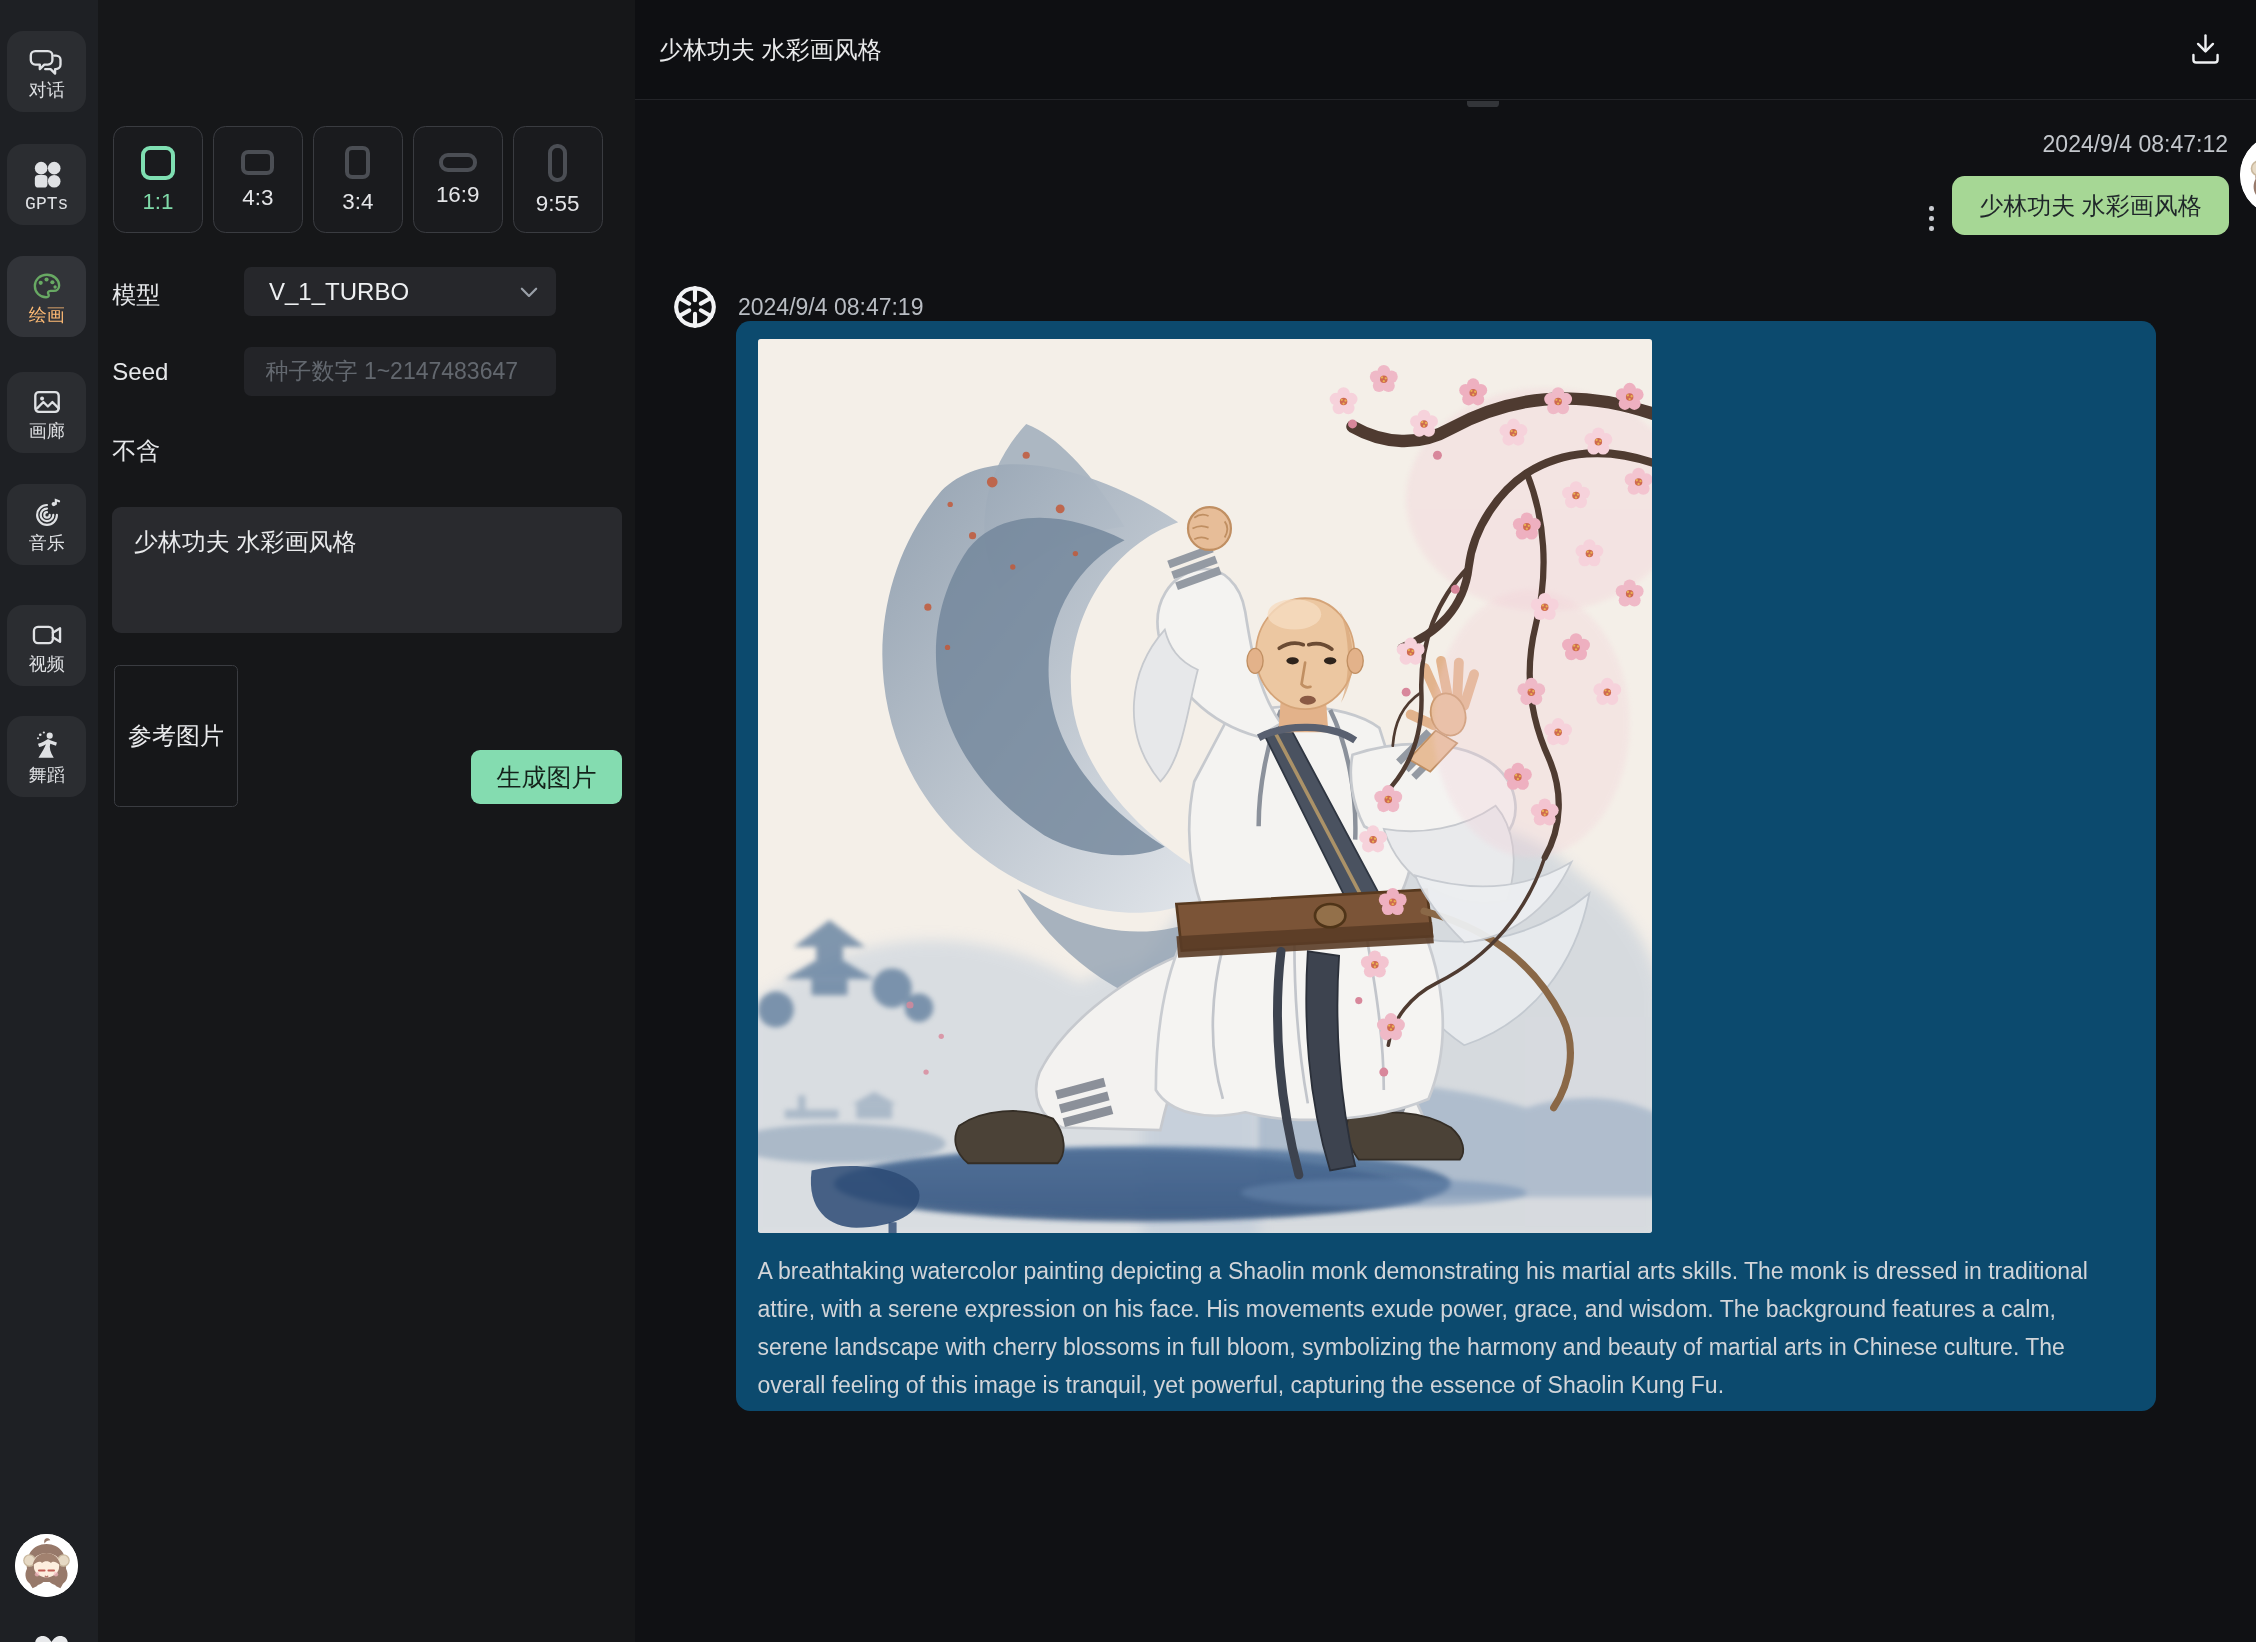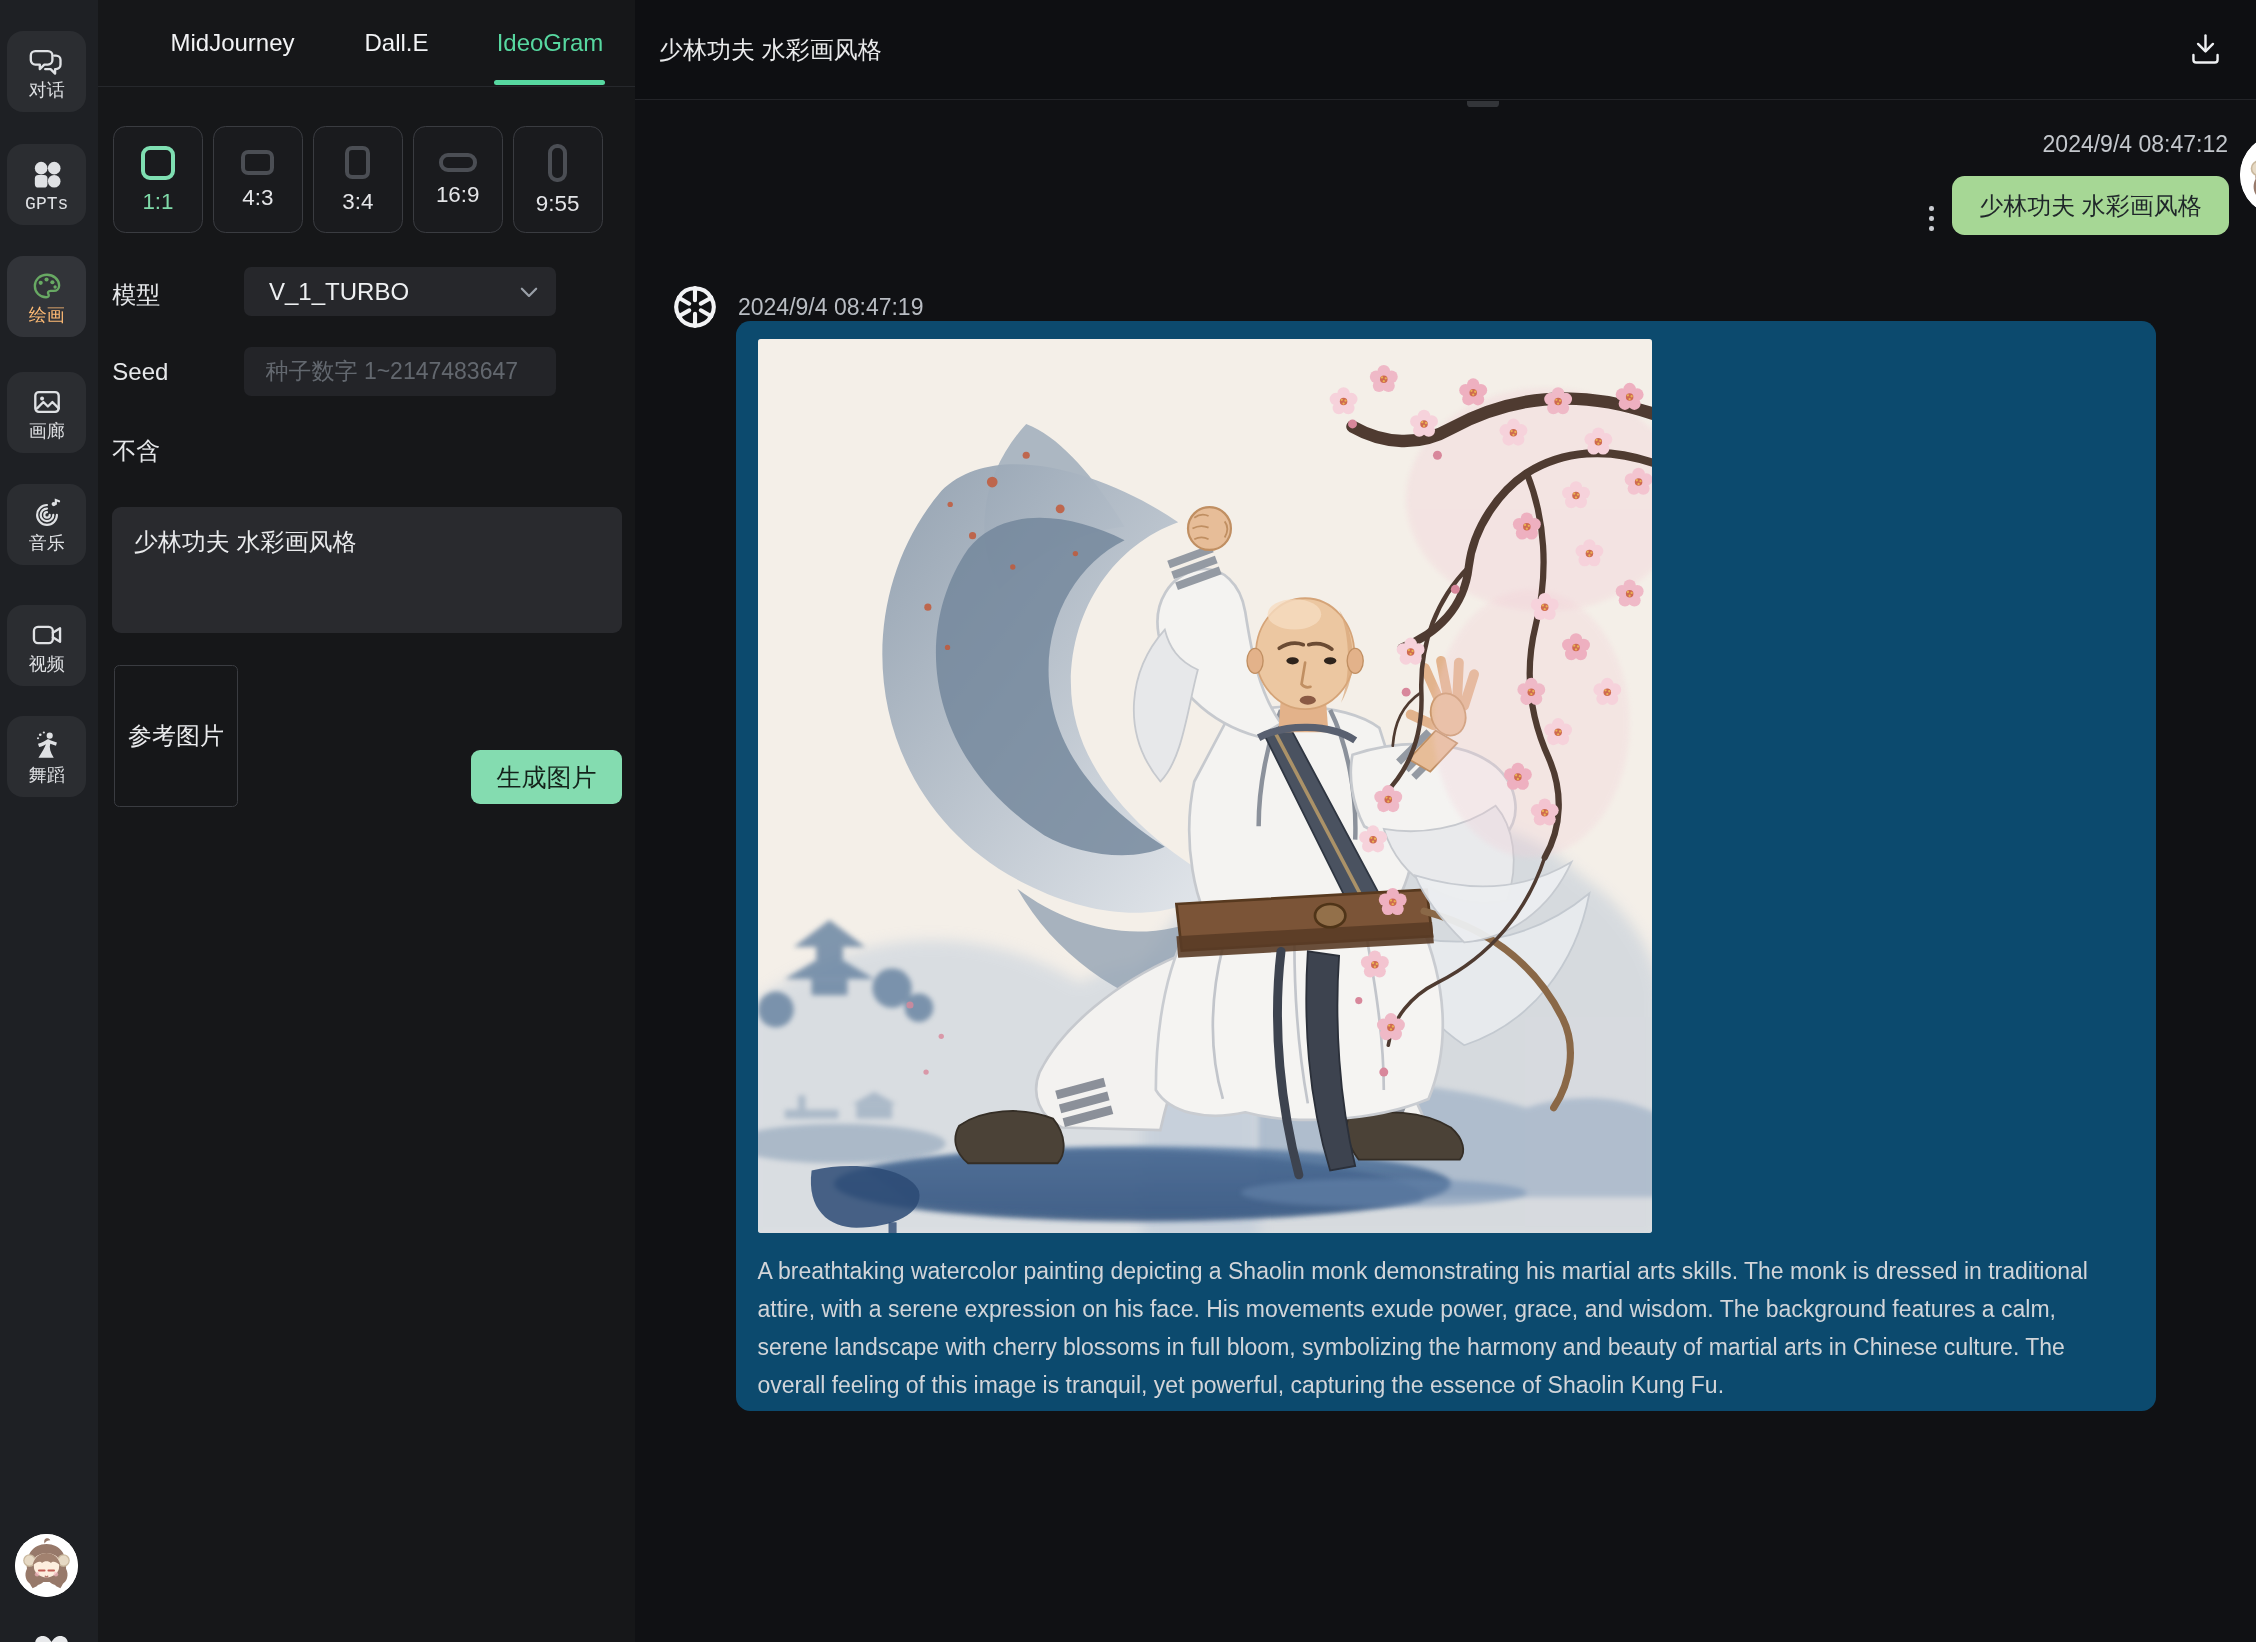--- a/index.html
+++ b/index.html
@@ -191,26 +191,20 @@
     </div>
 
     <div class="bottom-partial">
       <svg width="43" height="36" viewBox="0 0 100 84">
         <path d="M50,28 C40,8 15,10 12,28 C10,42 28,58 50,72 C72,58 90,42 88,28 C85,10 60,8 50,28 Z" fill="#e8e9eb"></path>
       </svg>
     </div>
   </div>
 
   <div class="tool-panel">
-    <div class="tabs">
-      <div class="tab" style="left:54px;width:161px">MidJourney</div>
-      <div class="tab" style="left:236px;width:125px">Dall.E</div>
-      <div class="tab active" style="left:385px;width:134px">IdeoGram</div>
-      <div class="tab-underline"></div>
-    </div>
 
     <div class="ar-row">
       <div class="ar-btn selected">
         <div class="ar-glyph g11"></div>
         <div class="ar-label">1:1</div>
       </div>
       <div class="ar-btn">
         <div class="ar-glyph g43"></div>
         <div class="ar-label">4:3</div>
       </div>

